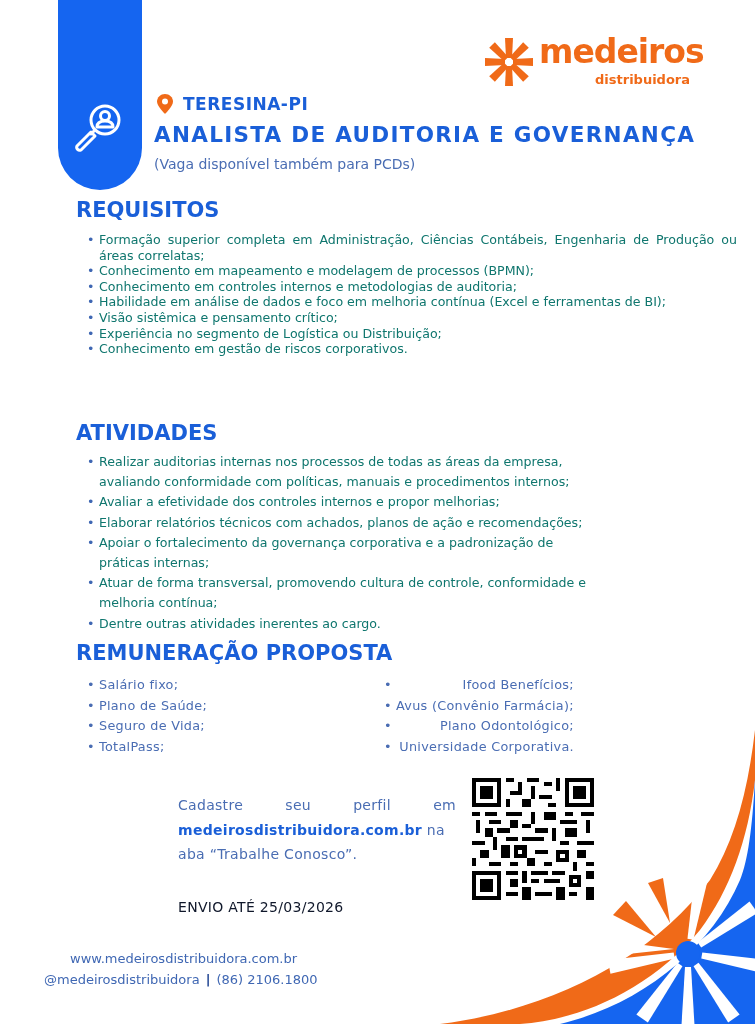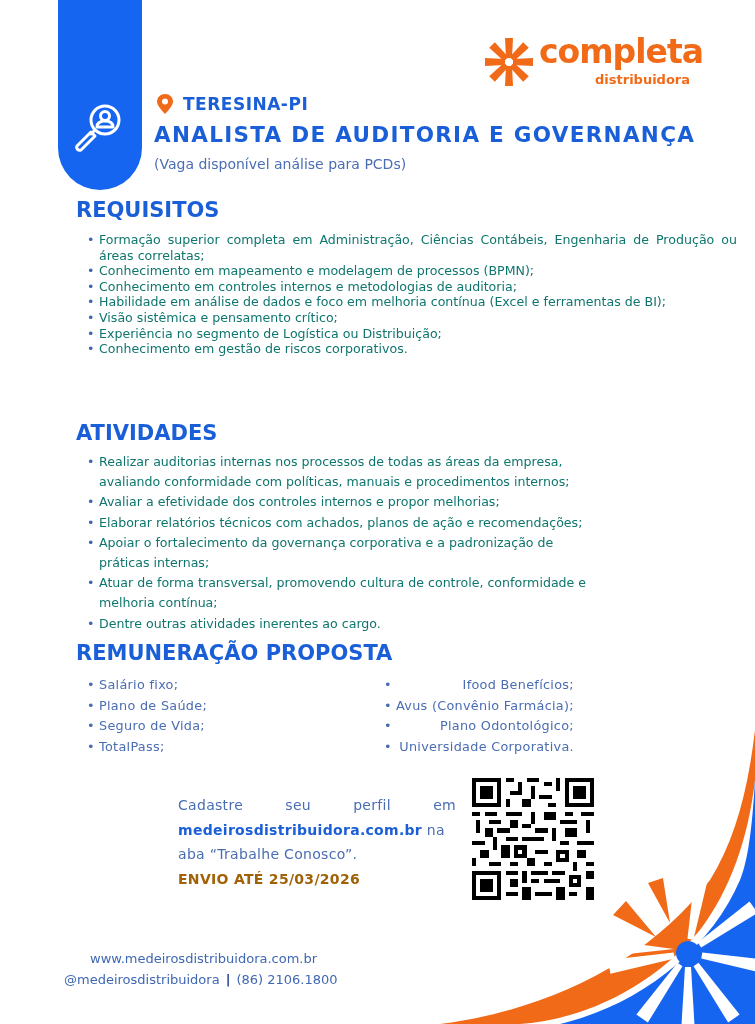--- a/index.html
+++ b/index.html
@@ -35,25 +35,25 @@
 
   ul.benefits { position: absolute; list-style: none; font-size: 12.8px; line-height: 20.6px; color: #4a6db3; letter-spacing: 0.3px; }
   ul.benefits li { position: relative; padding-left: 12px; }
   ul.benefits li::before { content: "•"; position: absolute; left: 0; }
   ul.b-left { left: 87px; top: 675px; }
   ul.b-right { left: 384px; top: 675px; text-align: right; }
 
   .cta { position: absolute; left: 178px; top: 793px; width: 278px; font-size: 14px; line-height: 24.5px; color: #4a6db3; letter-spacing: 0.3px; }
   .cta .line1 { display: flex; justify-content: space-between; }
   .cta .url { font-weight: bold; color: #1a5fd8; }
-  .cta .deadline { font-weight: bold; color: #a16207; }
+  .cta .deadline { font-weight: normal; color: #0f172a; margin-top: 28px; }
 
   .qr { position: absolute; left: 472px; top: 778px; width: 122px; height: 122px; }
 
-  .footer { position: absolute; left: 64px; top: 948px; width: 300px; font-size: 13px; line-height: 21px; color: #3f67b3; }
+  .footer { position: absolute; left: 44px; top: 948px; width: 300px; font-size: 13px; line-height: 21px; color: #3f67b3; }
   .footer .web { padding-left: 26px; }
   .footer .sep { font-weight: bold; color: #1a3f8f; margin: 0 6px; }
 
   .corner { position: absolute; left: 430px; top: 720px; width: 325px; height: 304px; }
 </style>
 </head>
 <body>
 
 <div class="tab">
   <svg viewBox="0 0 62 62" fill="none" stroke="#ffffff" stroke-width="3" stroke-linecap="round" stroke-linejoin="round">
@@ -71,34 +71,34 @@
       <path d="M-3 -4 L-4 -24 L4 -24 L3 -4 z"></path>
       <path d="M-3 -4 L-4 -24 L4 -24 L3 -4 z" transform="rotate(45)"></path>
       <path d="M-3 -4 L-4 -24 L4 -24 L3 -4 z" transform="rotate(90)"></path>
       <path d="M-3 -4 L-4 -24 L4 -24 L3 -4 z" transform="rotate(135)"></path>
       <path d="M-3 -4 L-4 -24 L4 -24 L3 -4 z" transform="rotate(180)"></path>
       <path d="M-3 -4 L-4 -24 L4 -24 L3 -4 z" transform="rotate(225)"></path>
       <path d="M-3 -4 L-4 -24 L4 -24 L3 -4 z" transform="rotate(270)"></path>
       <path d="M-3 -4 L-4 -24 L4 -24 L3 -4 z" transform="rotate(315)"></path>
     </g>
   </svg>
-  <span class="word">completa</span>
+  <span class="word">medeiros</span>
   <span class="sub">distribuidora</span>
 </div>
 
 <div class="loc">
   <svg viewBox="0 0 16 20">
     <path d="M8 0 C3.6 0 0 3.4 0 7.6 C0 12.6 8 20 8 20 C8 20 16 12.6 16 7.6 C16 3.4 12.4 0 8 0 z" fill="#f06a18"></path>
     <circle cx="8" cy="7.6" r="3" fill="#ffffff"></circle>
   </svg>
   <span>TERESINA-PI</span>
 </div>
 
 <div class="title">ANALISTA DE AUDITORIA E GOVERNANÇA</div>
-<div class="subtitle">(Vaga disponível análise para PCDs)</div>
+<div class="subtitle">(Vaga disponível também para PCDs)</div>
 
 <div class="section-h" style="top:198px">REQUISITOS</div>
 <ul class="list req">
   <li class="justify">Formação superior completa em Administração, Ciências Contábeis, Engenharia de Produção ou áreas correlatas;</li>
   <li>Conhecimento em mapeamento e modelagem de processos (BPMN);</li>
   <li>Conhecimento em controles internos e metodologias de auditoria;</li>
   <li>Habilidade em análise de dados e foco em melhoria contínua (Excel e ferramentas de BI);</li>
   <li>Visão sistêmica e pensamento crítico;</li>
   <li>Experiência no segmento de Logística ou Distribuição;</li>
   <li>Conhecimento em gestão de riscos corporativos.</li>

